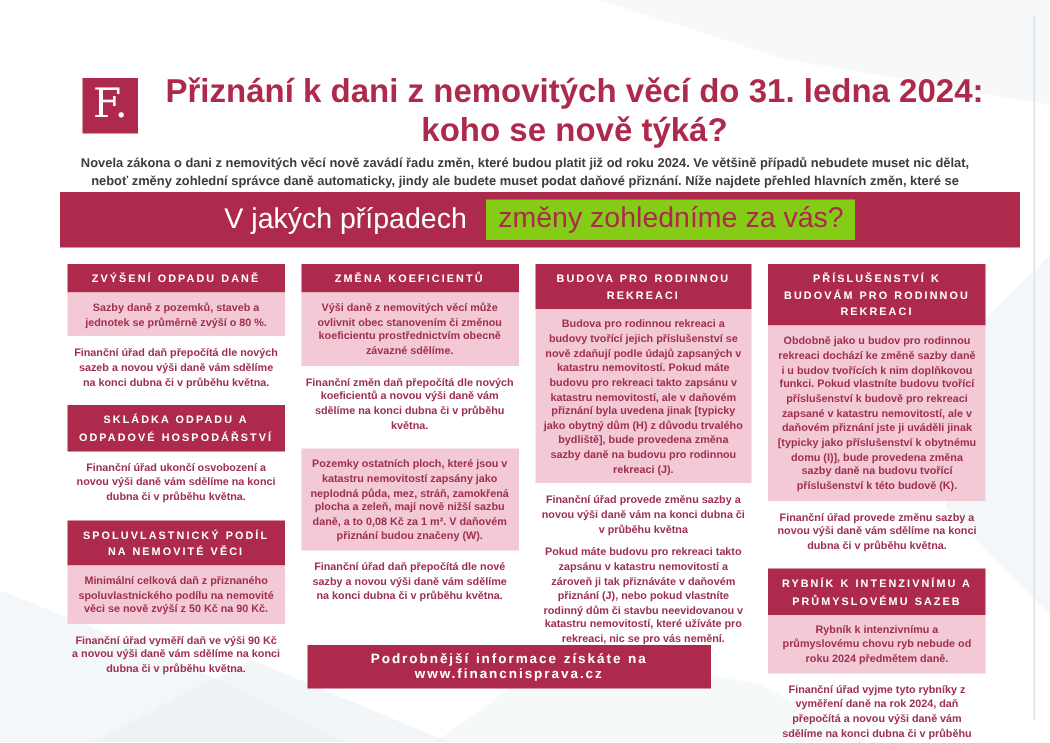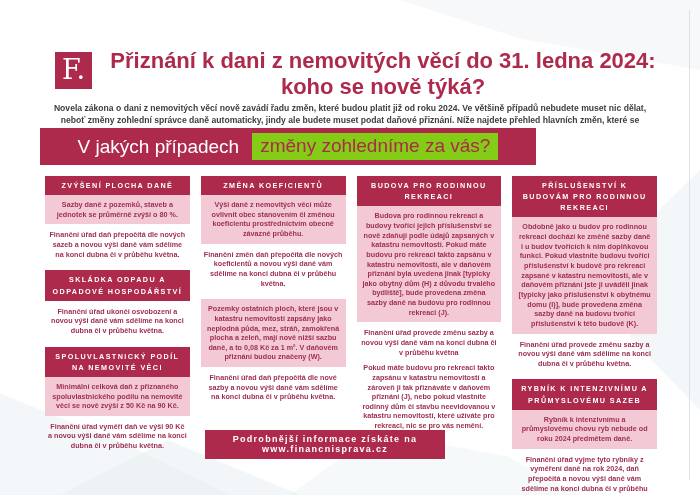--- a/index.html
+++ b/index.html
@@ -27,37 +27,37 @@
         display:flex;align-items:center;justify-content:center;}
   .logo span{color:#fff;font-family:"DejaVu Serif","Liberation Serif",serif;
         font-size:27px;line-height:1;padding-bottom:3px;}
 
   .title{left:100px;top:48px;width:566px;text-align:center;color:var(--crimson);
         font-size:22px;font-weight:bold;line-height:1.16;}
 
   .intro{left:42px;top:102px;width:616px;text-align:center;color:#3d3d3d;
         font-size:8.6px;font-weight:bold;line-height:1.42;}
 
-  .banner{left:40px;top:128px;width:496px;height:37px;background:var(--crimson);
+  .banner{left:40px;top:128px;width:640px;height:37px;background:var(--crimson);
         display:flex;align-items:center;justify-content:center;color:#fff;
         font-size:19px;font-weight:500;}
   .banner .hl{background:#84cc16;color:var(--crimson);padding:2px 8px 3px 8px;margin-left:13px;}
 
   .cols{left:45px;top:176px;width:612px;display:grid;
         grid-template-columns:repeat(4,1fr);gap:11px;align-content:start;}
   .block{margin-bottom:11px;}
   .bh{background:var(--crimson);color:#fff;text-align:center;
       font-size:7.2px;font-weight:bold;letter-spacing:1.4px;line-height:1.55;
       padding:4px 5px;}
   .bc{background:var(--pink);color:var(--pinktext);text-align:center;
       font-size:7.2px;font-weight:600;line-height:1.34;padding:5px 6px;}
   .ba{color:var(--pinktext);text-align:center;
       font-size:7.2px;font-weight:600;line-height:1.34;margin-top:6px;padding:0 3px;}
 
-  .footer{left:205px;top:430px;width:240px;background:var(--crimson);color:#fff;
+  .footer{left:205px;top:430px;width:269px;background:var(--crimson);color:#fff;
       text-align:center;font-size:9px;font-weight:bold;letter-spacing:1.3px;
       padding:4px 0 5px 0;}
 
   :root{--crimson:#AD2A4C;--pink:#F3C9D6;--pinktext:#9E2F50;}
 </style>
 </head>
 <body>
 
 <div class="page">
 
@@ -81,39 +81,39 @@
 
   <div class="layer banner">
     <span>V jakých případech</span>
     <span class="hl">změny zohledníme za vás?</span>
   </div>
 
   <div class="layer cols">
 
     <div class="col">
       <div class="block">
-        <div class="bh">ZVÝŠENÍ PLOCHA DANĚ</div>
+        <div class="bh">ZVÝŠENÍ ODPADU DANĚ</div>
         <div class="bc">Sazby daně z pozemků, staveb a jednotek se průměrně zvýší o 80 %.</div>
         <div class="ba">Finanční úřad daň přepočítá dle nových sazeb a novou výši daně vám sdělíme na konci dubna či v průběhu května.</div>
       </div>
       <div class="block">
         <div class="bh">SKLÁDKA ODPADU A ODPADOVÉ HOSPODÁŘSTVÍ</div>
         <div class="ba">Finanční úřad ukončí osvobození a novou výši daně vám sdělíme na konci dubna či v průběhu května.</div>
       </div>
       <div class="block">
         <div class="bh">SPOLUVLASTNICKÝ PODÍL NA NEMOVITÉ VĚCI</div>
         <div class="bc">Minimální celková daň z přiznaného spoluvlastnického podílu na nemovité věci se nově zvýší z 50 Kč na 90 Kč.</div>
         <div class="ba">Finanční úřad vyměří daň ve výši 90 Kč a novou výši daně vám sdělíme na konci dubna či v průběhu května.</div>
       </div>
     </div>
 
     <div class="col">
       <div class="block">
         <div class="bh">ZMĚNA KOEFICIENTŮ</div>
-        <div class="bc">Výši daně z nemovitých věcí může ovlivnit obec stanovením či změnou koeficientu prostřednictvím obecně závazné průběhu.</div>
+        <div class="bc">Výši daně z nemovitých věcí může ovlivnit obec stanovením či změnou koeficientu prostřednictvím obecně závazné sdělíme.</div>
         <div class="ba">Finanční změn daň přepočítá dle nových koeficientů a novou výši daně vám sdělíme na konci dubna či v průběhu května.</div>
       </div>
       <div class="block">
         <div class="bc">Pozemky ostatních ploch, které jsou v katastru nemovitostí zapsány jako neplodná půda, mez, stráň, zamokřená plocha a zeleň, mají nově nižší sazbu daně, a to 0,08 Kč za 1 m². V daňovém přiznání budou značeny (W).</div>
         <div class="ba">Finanční úřad daň přepočítá dle nové sazby a novou výši daně vám sdělíme na konci dubna či v průběhu května.</div>
       </div>
     </div>
 
     <div class="col">
       <div class="block">

